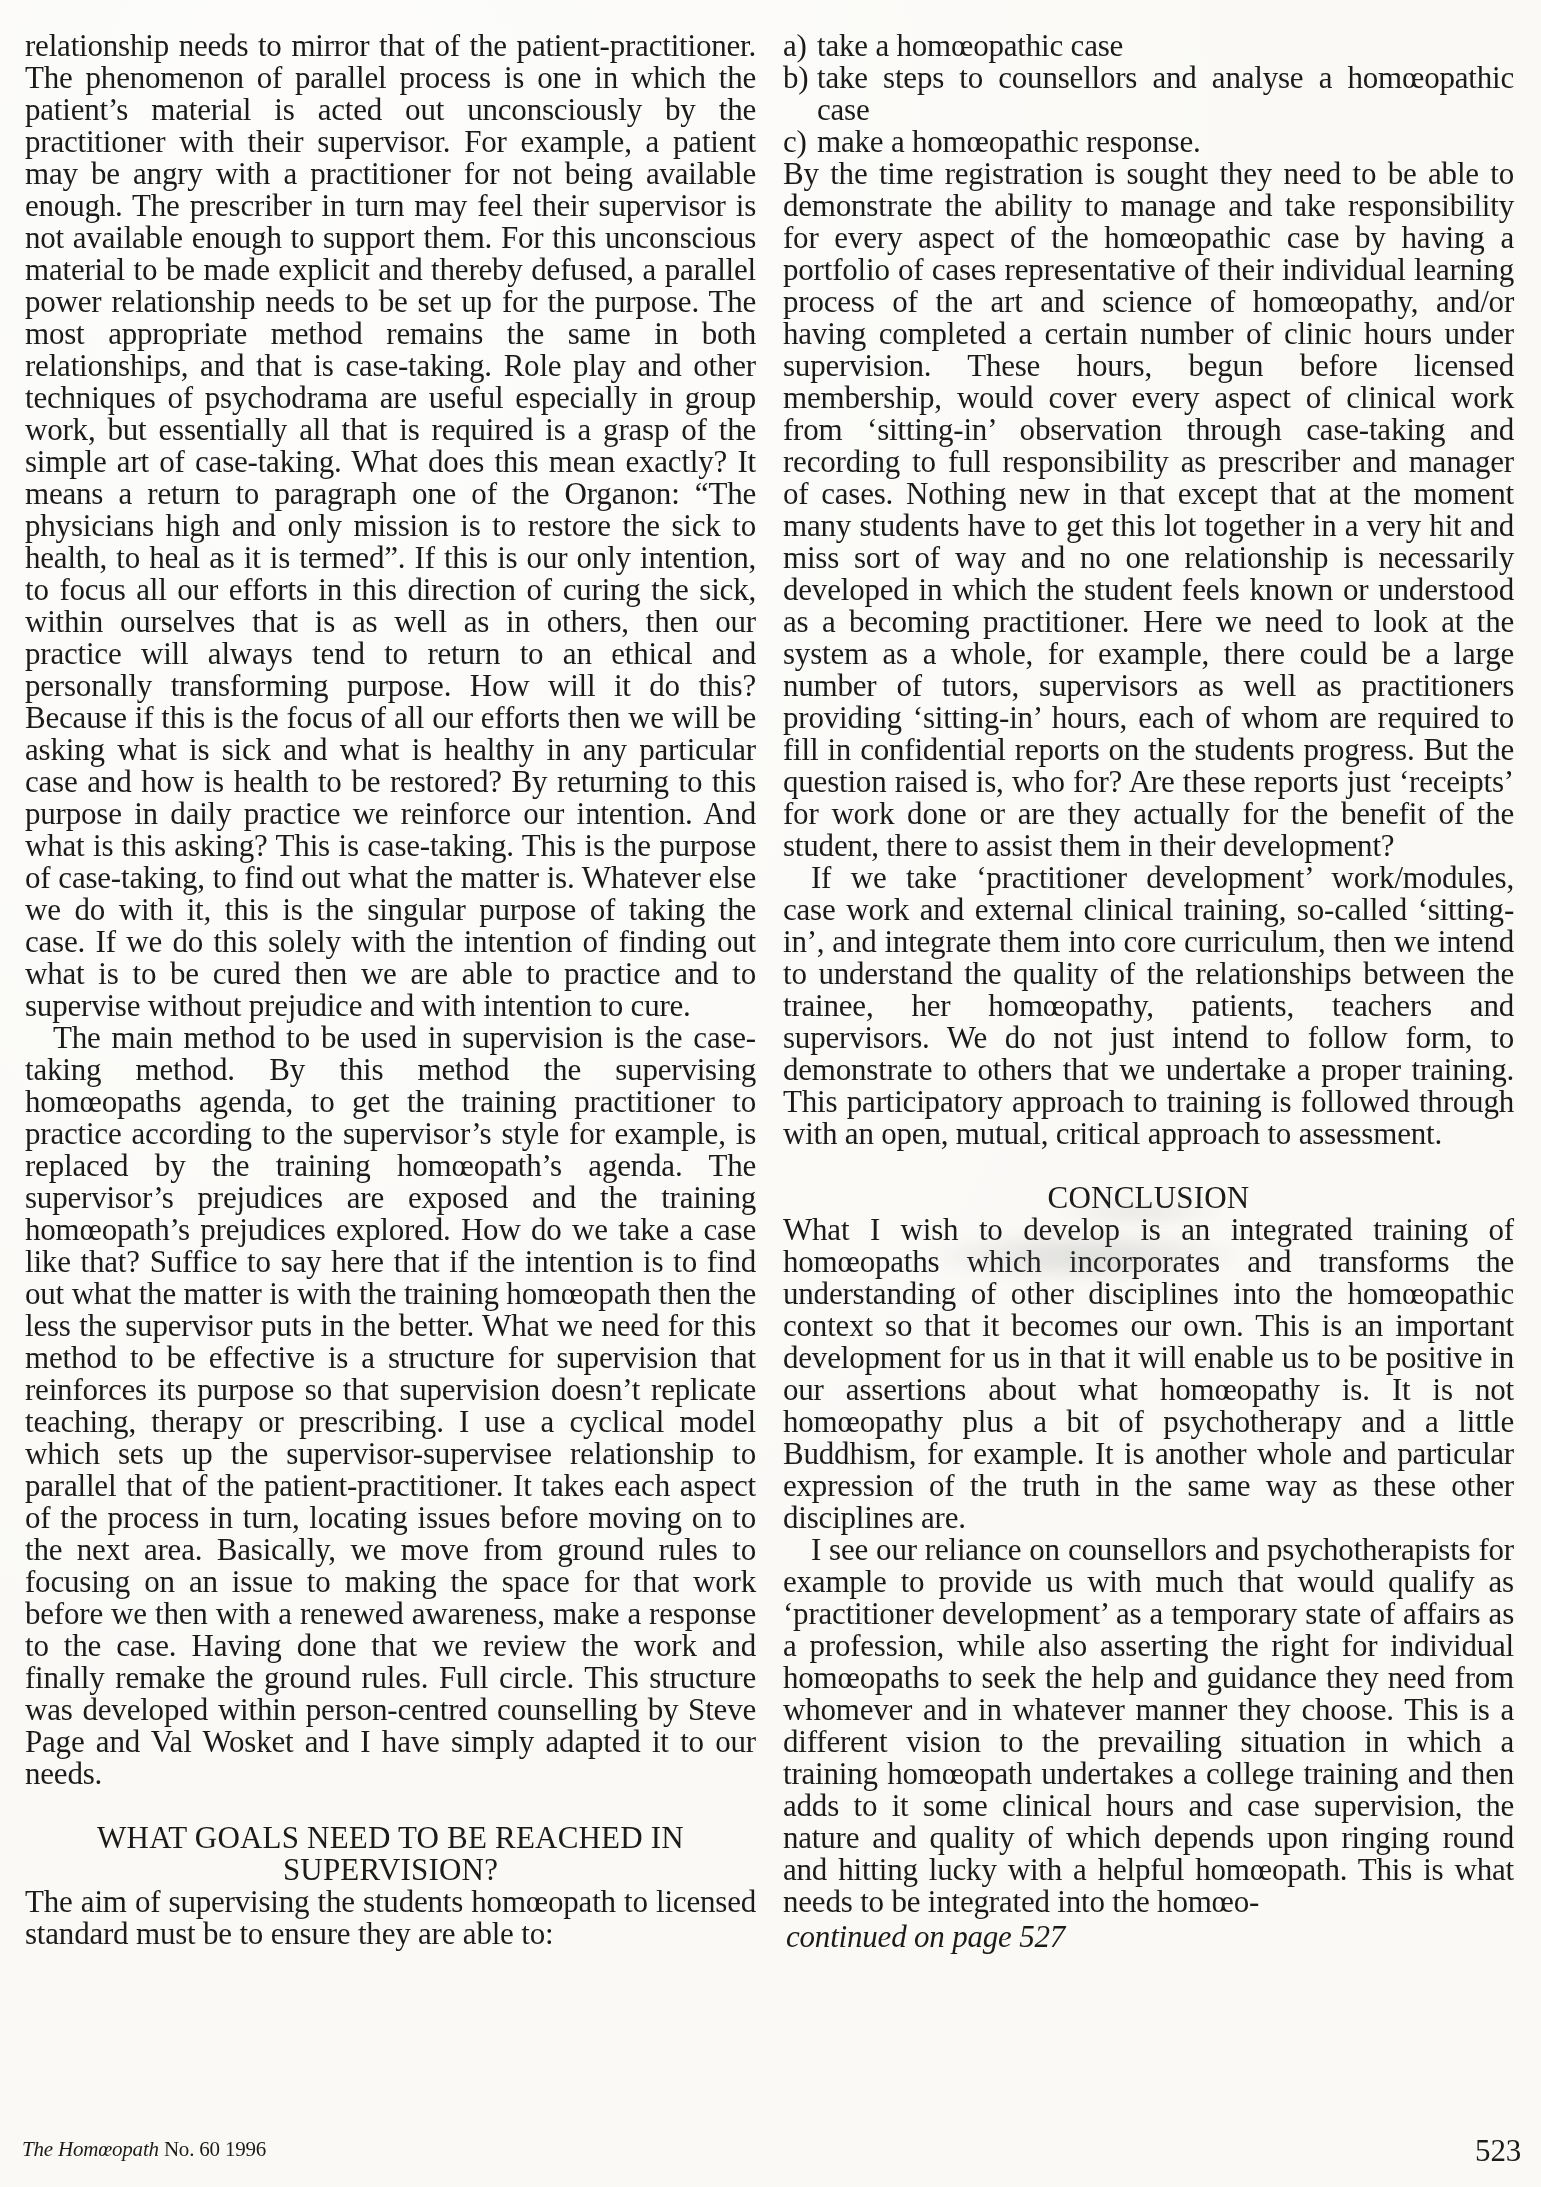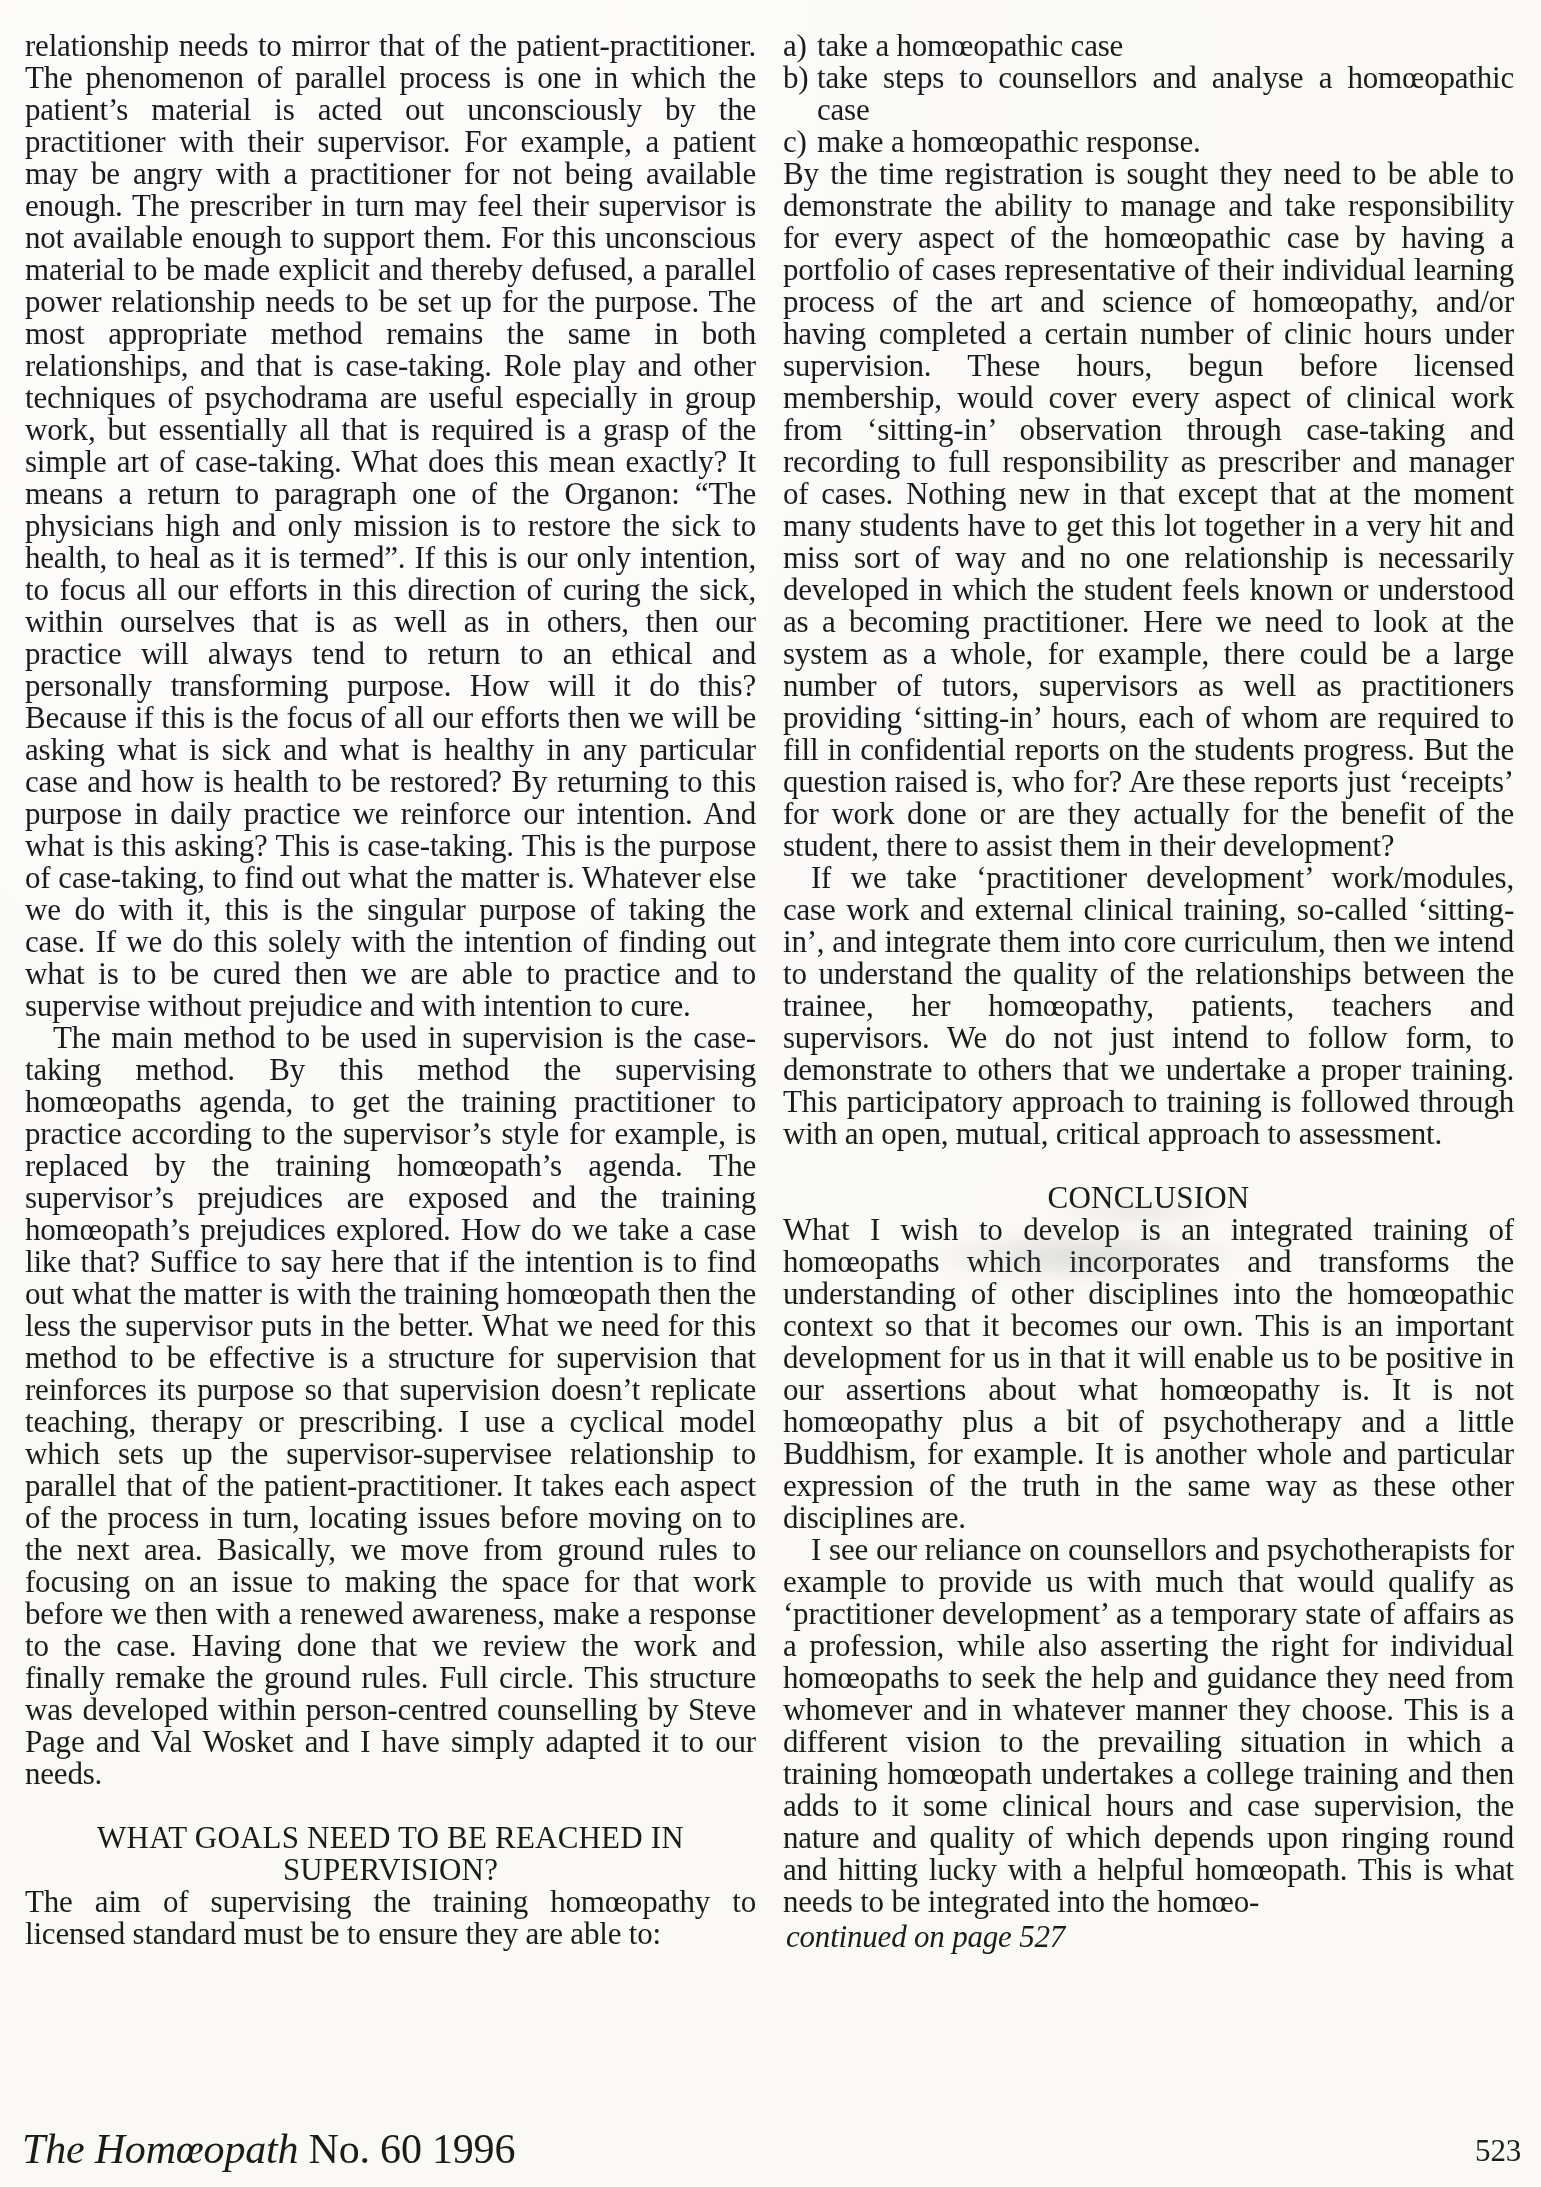--- a/index.html
+++ b/index.html
@@ -78,42 +78,42 @@
     width: 180px;
     height: 34px;
     background: radial-gradient(ellipse at center, rgba(120,120,120,0.12), rgba(120,120,120,0) 70%);
     filter: blur(4px);
     pointer-events: none;
   }
   .footer-left {
     position: absolute;
     left: 22px;
     top: 2132px;
-    font-size: 42px;
+    font-size: 21px;
     line-height: 34px;
   }
   .journal-title { font-style: italic; }
   .page-number {
     position: absolute;
     right: 20px;
     top: 2134px;
     font-size: 31px;
     line-height: 34px;
   }
 </style>
 </head>
 <body>
 
 <div class="page">
 
   <div class="column col-left">
     <p class="para">relationship needs to mirror that of the patient-practitioner. The phenomenon of parallel process is one in which the patient’s material is acted out unconsciously by the practitioner with their supervisor. For example, a patient may be angry with a practitioner for not being available enough. The prescriber in turn may feel their supervisor is not available enough to support them. For this unconscious material to be made explicit and thereby defused, a parallel power relationship needs to be set up for the purpose. The most appropriate method remains the same in both relationships, and that is case-taking. Role play and other techniques of psychodrama are useful especially in group work, but essentially all that is required is a grasp of the simple art of case-taking. What does this mean exactly? It means a return to paragraph one of the Organon: “The physicians high and only mission is to restore the sick to health, to heal as it is termed”. If this is our only intention, to focus all our efforts in this direction of curing the sick, within ourselves that is as well as in others, then our practice will always tend to return to an ethical and personally transforming purpose. How will it do this? Because if this is the focus of all our efforts then we will be asking what is sick and what is healthy in any particular case and how is health to be restored? By returning to this purpose in daily practice we reinforce our intention. And what is this asking? This is case-taking. This is the purpose of case-taking, to find out what the matter is. Whatever else we do with it, this is the singular purpose of taking the case. If we do this solely with the intention of finding out what is to be cured then we are able to practice and to supervise without prejudice and with intention to cure.</p>
     <p class="para indent">The main method to be used in supervision is the case-taking method. By this method the supervising homœopaths agenda, to get the training practitioner to practice according to the supervisor’s style for example, is replaced by the training homœopath’s agenda. The supervisor’s prejudices are exposed and the training homœopath’s prejudices explored. How do we take a case like that? Suffice to say here that if the intention is to find out what the matter is with the training homœopath then the less the supervisor puts in the better. What we need for this method to be effective is a structure for supervision that reinforces its purpose so that supervision doesn’t replicate teaching, therapy or prescribing. I use a cyclical model which sets up the supervisor-supervisee relationship to parallel that of the patient-practitioner. It takes each aspect of the process in turn, locating issues before moving on to the next area. Basically, we move from ground rules to focusing on an issue to making the space for that work before we then with a renewed awareness, make a response to the case. Having done that we review the work and finally remake the ground rules. Full circle. This structure was developed within person-centred counselling by Steve Page and Val Wosket and I have simply adapted it to our needs.</p>
     <h2 class="heading">WHAT GOALS NEED TO BE REACHED IN SUPERVISION?</h2>
-    <p class="para">The aim of supervising the training homœopathy to licensed standard must be to ensure they are able to:</p>
+    <p class="para">The aim of supervising the students homœopath to licensed standard must be to ensure they are able to:</p>
   </div>
 
   <div class="column col-right">
     <div class="goal-list">
       <div class="list-item">
         <span class="list-marker">a)</span>
         <span class="list-text">take a homœopathic case</span>
       </div>
       <div class="list-item">
         <span class="list-marker">b)</span>

